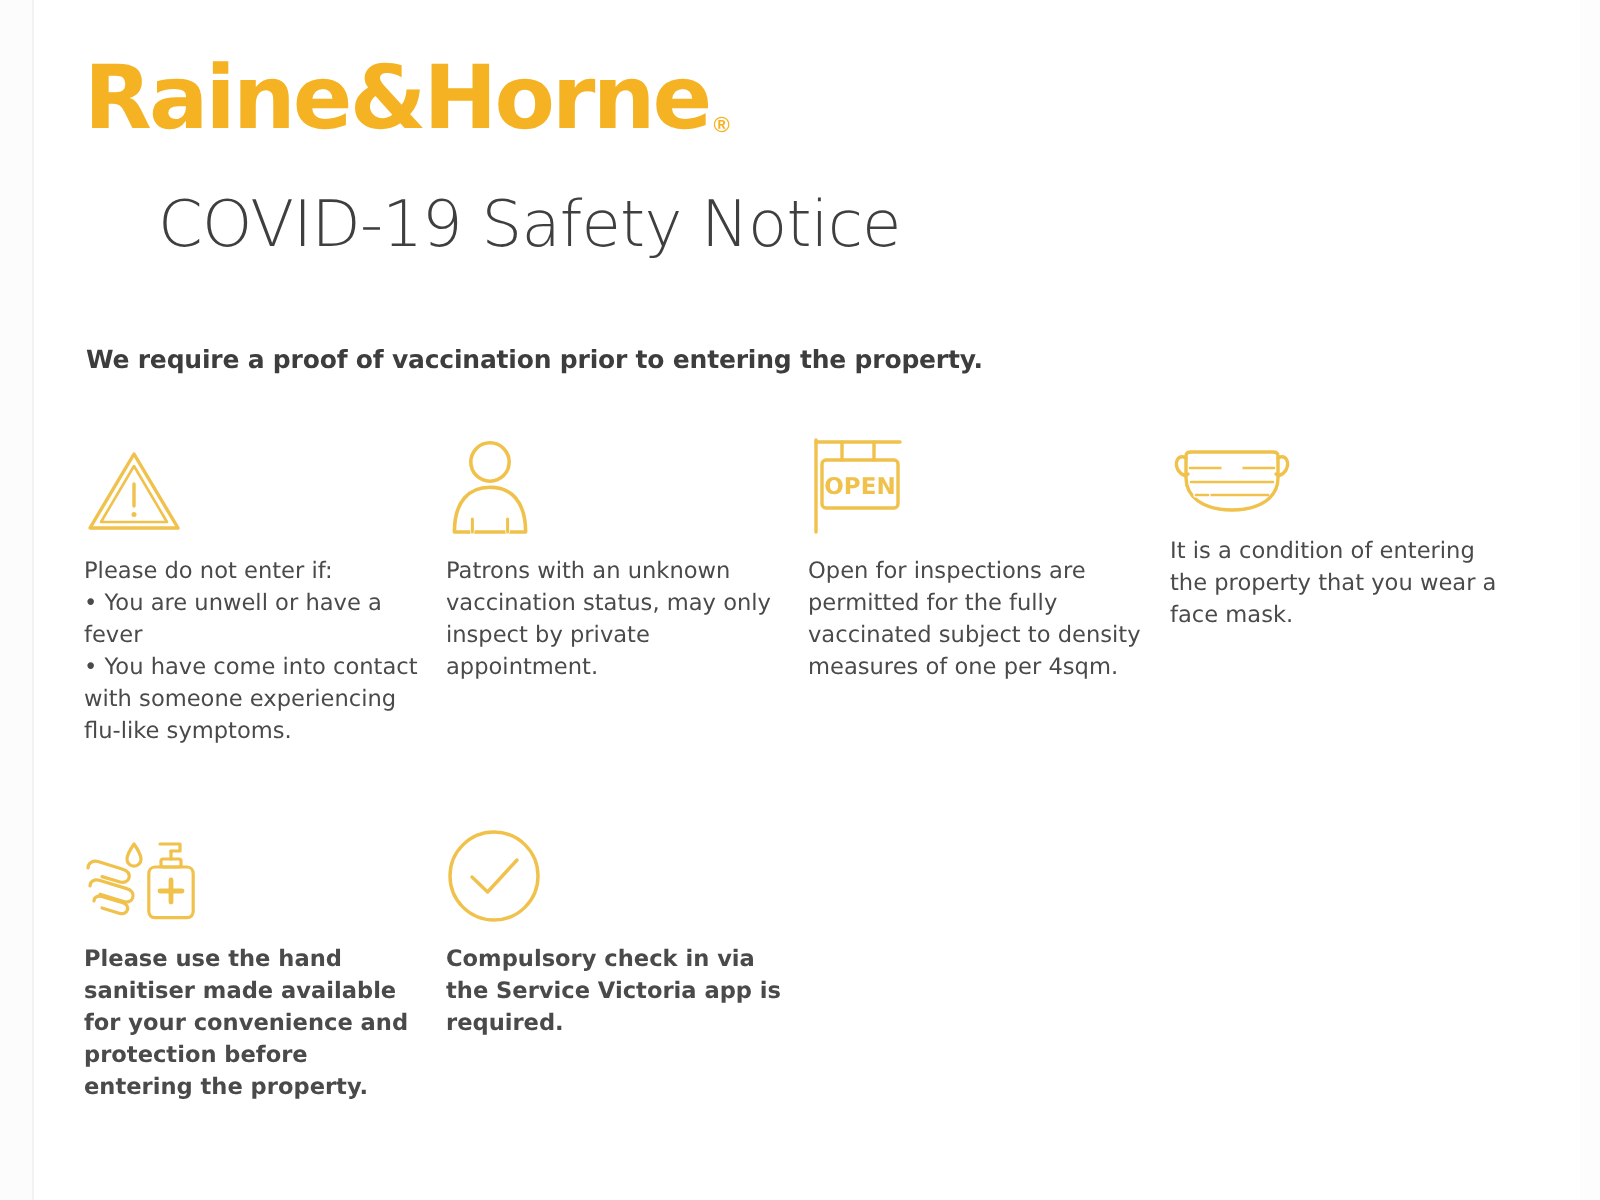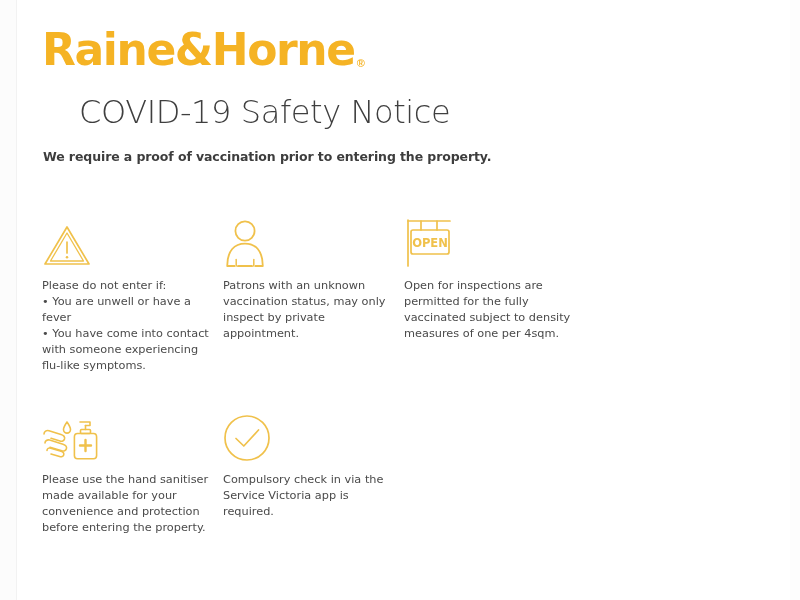--- a/index.html
+++ b/index.html
@@ -78,21 +78,21 @@
     font-size: 32px;
     line-height: 1.05;
     color: #3f3f3f;
     letter-spacing: -0.4px;
     white-space: nowrap;
     margin-left: 37px;
   }
   .subtitle {
     position: absolute;
     left: 1px;
-    top: 149px;
+    top: 172px;
     font-family: "DejaVu Sans", sans-serif;
     font-weight: bold;
     font-size: 12.5px;
     color: #3d3d3d;
     letter-spacing: -0.1px;
     white-space: nowrap;
   }
 
   
   .grid {
@@ -105,20 +105,21 @@
     column-gap: 0px;
     row-gap: 0px;
   }
   .row2 {
     position: absolute;
     left: 0;
     top: 408px;
     right: 0;
     display: grid;
     grid-template-columns: 181px 181px 181px 181px;
+    font-weight: bold;
   }
 
   .notice {
     width: 170px;
   }
   .notice-icon {
     height: 54px;
     display: flex;
     align-items: flex-end;
     margin-bottom: 10px;
@@ -186,20 +187,36 @@
             <line x1="4" y1="5" x2="46" y2="5"></line>
             <line x1="17" y1="5" x2="17" y2="14"></line>
             <line x1="33" y1="5" x2="33" y2="14"></line>
             <rect x="7" y="14" width="38" height="24" rx="2"></rect>
             <text x="26" y="31" font-family="DejaVu Sans, sans-serif" font-size="11.5" font-weight="bold" fill="#f0c14b" stroke="none" text-anchor="middle">OPEN</text>
           </svg>
         </div>
         <div class="notice-text">Open for inspections are permitted for the fully vaccinated subject to density measures of one per 4sqm.</div>
       </div>
 
+      <div class="notice">
+        <div class="mask-icon-wrap">
+          <svg width="62" height="40" viewBox="0 0 62 40" fill="none" stroke="#f0c14b" stroke-width="1.7" stroke-linejoin="round" stroke-linecap="round">
+            <path d="M8 8 C4 6 2 10 4 14 C6 17 8 17 9 16"></path>
+            <path d="M54 8 C58 6 60 10 58 14 C56 17 54 17 53 16"></path>
+            <path d="M8 7 C8 5.5 9 5 10.5 5 L51.5 5 C53 5 54 5.5 54 7 L54 18 C54 27 46 34 31 34 C16 34 8 27 8 18 Z"></path>
+            <line x1="10" y1="13" x2="52" y2="13" stroke-width="1.3"></line>
+            <line x1="10.5" y1="20" x2="51.5" y2="20" stroke-width="1.3"></line>
+            <line x1="13" y1="26.5" x2="49" y2="26.5" stroke-width="1.3"></line>
+            <line x1="27" y1="13" x2="35" y2="13" stroke="#ffffff" stroke-width="2.6"></line>
+            <line x1="13" y1="26.5" x2="19" y2="26.5" stroke="#ffffff" stroke-width="2.6"></line>
+            <line x1="13" y1="26.5" x2="19" y2="26.5" stroke="#f0c14b" stroke-width="1.3"></line>
+          </svg>
+        </div>
+        <div class="notice-text">It is a condition of entering the property that you wear a face mask.</div>
+      </div>
     </div>
 
     <div class="row2">
 
       <div class="notice">
         <div class="notice-icon">
           <svg width="62" height="50" viewBox="0 0 62 50" fill="none" stroke="#f0c14b" stroke-width="1.6" stroke-linejoin="round" stroke-linecap="round">
 
             <path d="M25 10 C25 10 21.5 15 21.5 17.6 C21.5 19.6 23.1 21.1 25 21.1 C26.9 21.1 28.5 19.6 28.5 17.6 C28.5 15 25 10 25 10 Z"></path>
 

